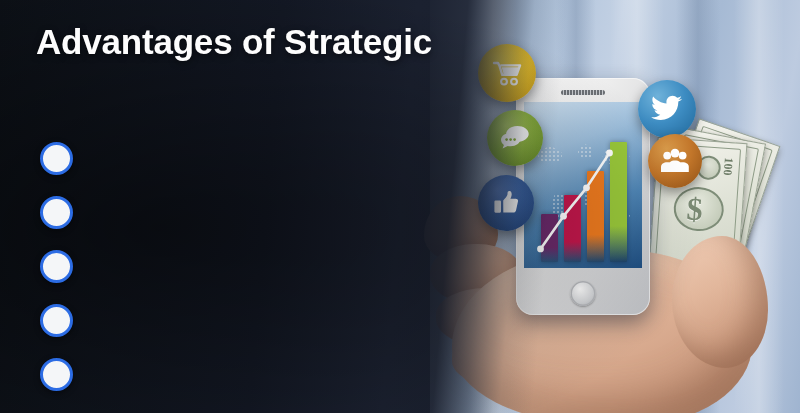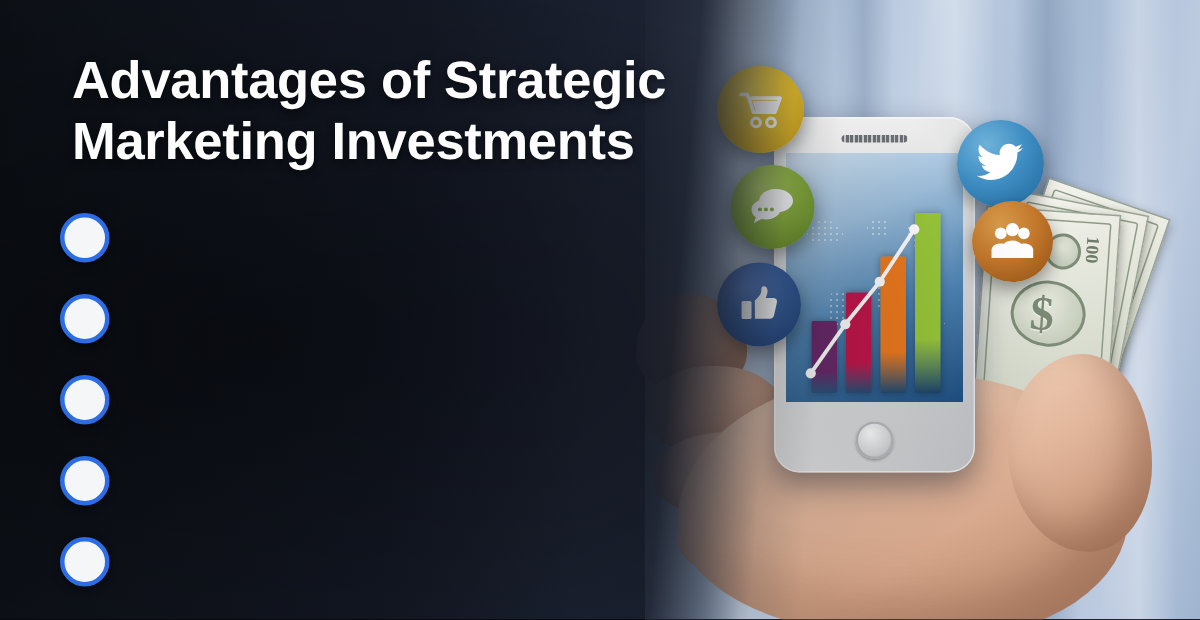--- a/index.html
+++ b/index.html
@@ -220,21 +220,21 @@
 
   
   .content {
     position: absolute;
     inset: 0;
   }
   .title {
     position: absolute;
     left: 36px; top: 22px;
     width: 440px;
-    margin: 12px;
+    margin: 0;
     font-size: 35px;
     line-height: 1.17;
     font-weight: bold;
     color: #fdfdfd;
     letter-spacing: -0.2px;
     text-shadow: 0 2px 6px rgba(0,0,0,.55);
   }
   .list {
     position: absolute;
     left: 40px; top: 131px;
@@ -373,21 +373,20 @@
       </svg>
     </div>
   </div>
 
   <div class="dark-panel"></div>
   <div class="vignette"></div>
 
   <div class="content">
     <h1 class="title">
       <span>Advantages of Strategic</span><br>
-      <span>Marketing Investments</span>
     </h1>
 
     <ul class="list" id="advantage-list">
         <li class="item">
           <span class="badge"></span>
           <span class="item-label"></span>
         </li>
         <li class="item">
           <span class="badge"></span>
           <span class="item-label"></span>

